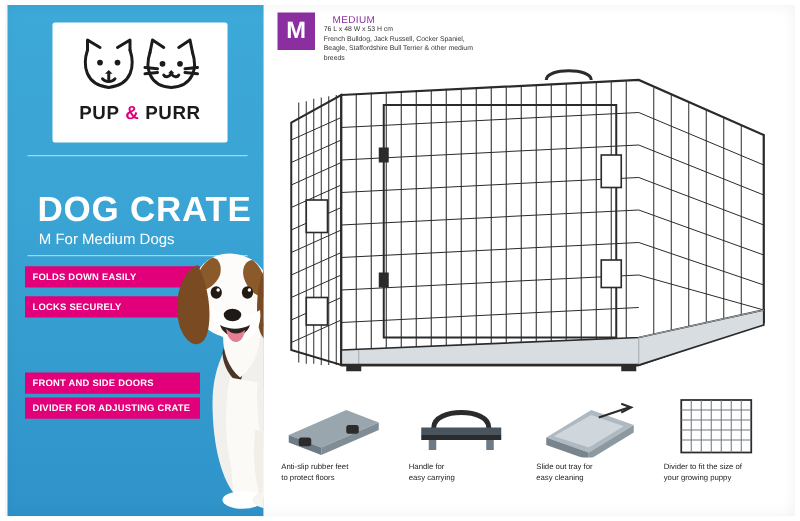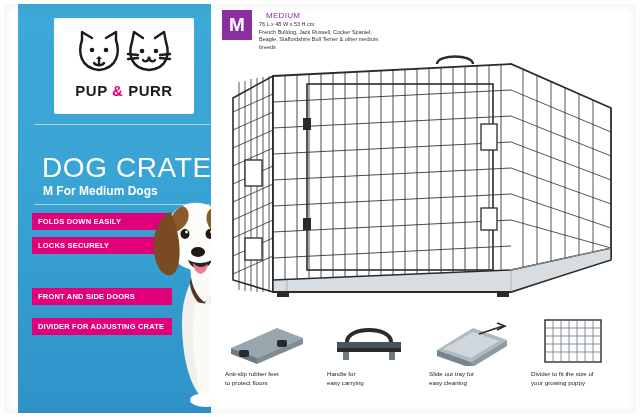--- a/index.html
+++ b/index.html
@@ -2,30 +2,30 @@
 <html><head>
 <meta charset="utf-8">
 <style>
   html,body{margin:0;padding:0;background:#ffffff;}
   body{width:640px;height:417px;overflow:hidden;font-family:"Liberation Sans",sans-serif;}
   .package{position:relative;width:640px;height:417px;background:#ffffff;box-sizing:border-box;}
 
   
   .left-panel{position:absolute;left:6px;top:4px;width:205px;height:409px;
     background:linear-gradient(180deg,#3da9d8 0%,#3aa4d5 40%,#2f93c9 100%);
-    overflow:hidden;margin-left:12px;}
+    overflow:hidden;}
   .logo-box{position:absolute;left:36px;top:14px;width:140px;height:96px;background:#ffffff;border-radius:2px;}
   .logo-face{position:absolute;left:18px;top:10px;width:104px;height:52px;}
   .logo-text{position:absolute;left:0;top:64px;width:140px;text-align:center;font-size:15px;font-weight:bold;color:#1b1b1b;letter-spacing:.5px;}
   .logo-amp{color:#e2007a;}
 
   .divider-line{position:absolute;left:16px;width:176px;height:1px;background:rgba(255,255,255,.55);}
   .title-1{position:absolute;left:24px;top:128px;font-size:20px;font-weight:bold;color:#ffffff;letter-spacing:.6px;}
-  .title-2{position:absolute;left:24px;top:148px;font-size:28px;font-weight:normal;color:#ffffff;letter-spacing:.6px;}
-  .subtitle{position:absolute;left:25px;top:180px;font-size:12px;color:#ffffff;font-weight:bold;}
+  .title-2{position:absolute;left:24px;top:148px;font-size:28px;font-weight:bold;color:#ffffff;letter-spacing:.6px;}
+  .subtitle{position:absolute;left:25px;top:180px;font-size:12px;color:#ffffff;}
 
   .feature{position:absolute;left:14px;width:140px;background:#e2007a;color:#ffffff;
     font-size:7.5px;font-weight:bold;letter-spacing:.2px;padding:4px 6px;box-sizing:border-box;line-height:1.25;}
 
   
   .dog-wrap{position:absolute;left:112px;top:158px;width:186px;height:255px;}
   .dog{position:absolute;left:0;top:0;width:186px;height:255px;}
 
   
   .right-panel{position:absolute;left:211px;top:4px;width:423px;height:409px;background:#ffffff;}
@@ -83,21 +83,21 @@
       </div>
     </div>
 
     <div class="divider-line" style="top:120px;"></div>
     <div class="title-2">DOG CRATE</div>
     <div class="subtitle">M For Medium Dogs</div>
     <div class="divider-line" style="top:200px;"></div>
 
     <div class="feature" style="top:209px;">FOLDS DOWN EASILY</div>
     <div class="feature" style="top:233px;">LOCKS SECURELY</div>
-    <div class="feature" style="top:284px;">FRONT AND SIDE DOORS</div>
+    <div class="feature" style="top:294px;">FRONT AND SIDE DOORS</div>
     <div class="feature" style="top:314px;">DIVIDER FOR ADJUSTING CRATE</div>
 
     <div class="dog-wrap">
       <svg class="dog" viewBox="0 0 186 255">
         <defs>
           <clipPath id="dogclip">
               <rect x="0" y="0" width="186" height="255"></rect>
             </clipPath>
         </defs>
         <g clip-path="url(#dogclip)">

